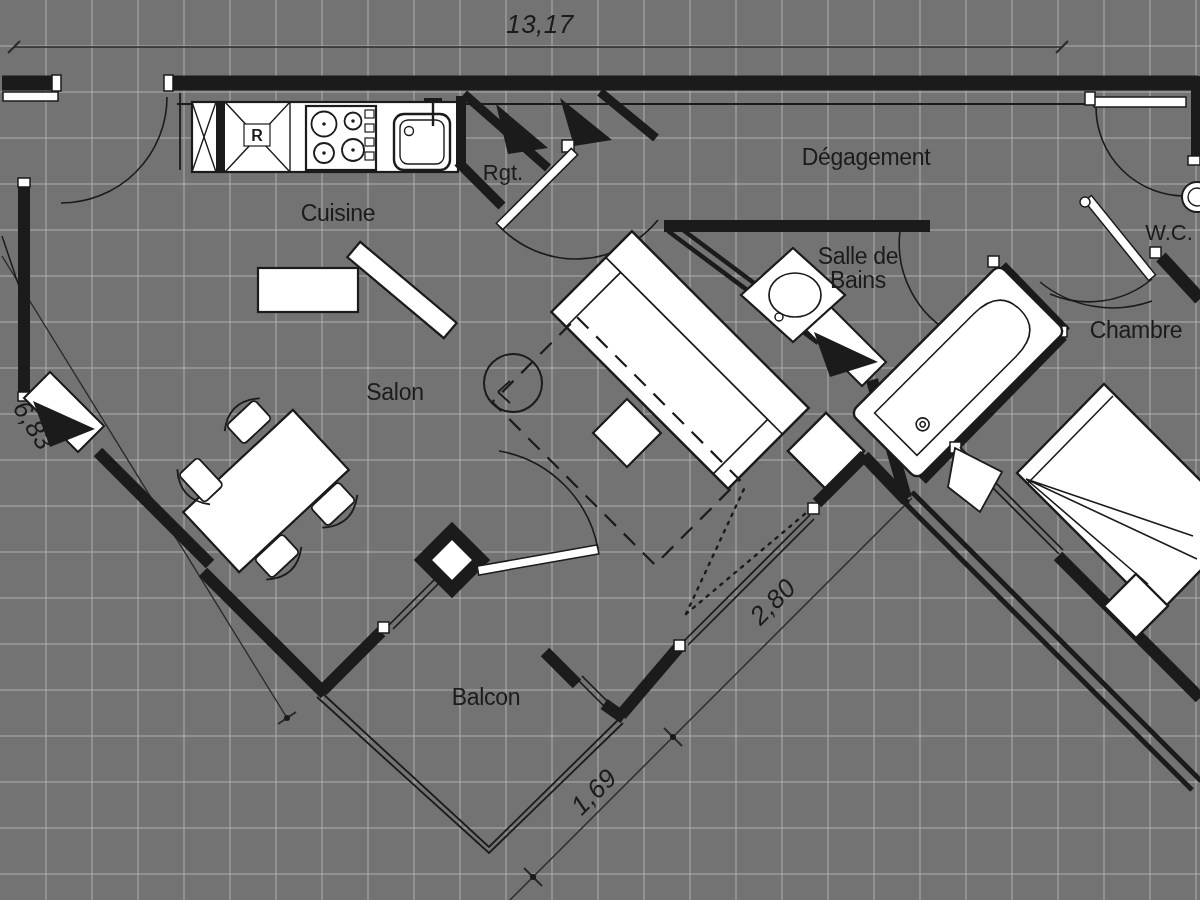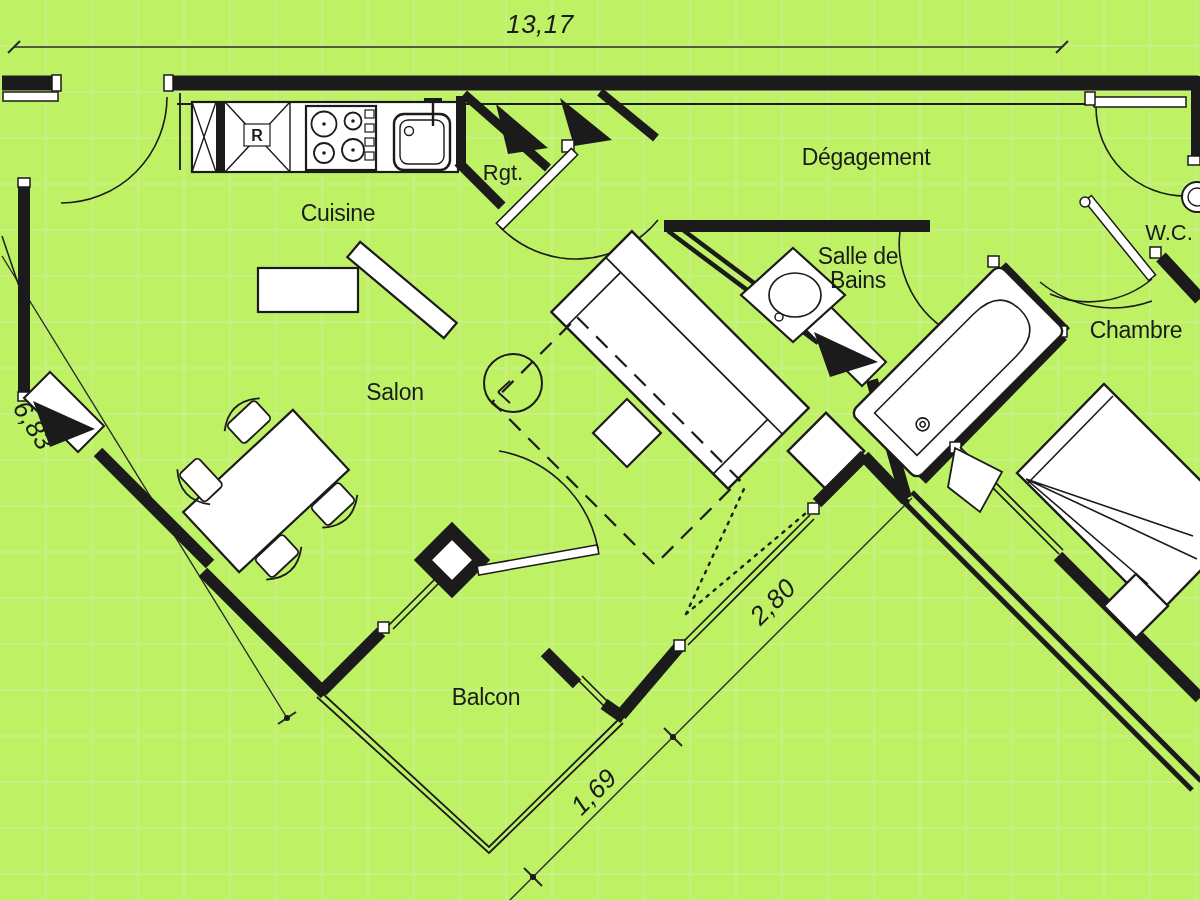--- a/index.html
+++ b/index.html
@@ -12,21 +12,21 @@
   .fridge-label{font-size:16px;font-weight:bold;}
   .w{stroke:#1b1b1b;fill:none;stroke-linecap:butt;}
   .wf{stroke:#1b1b1b;fill:#ffffff;}
   .blk{fill:#1b1b1b;stroke:none;}
   .thin{stroke:#1b1b1b;fill:none;}
   .dim{stroke:#2a2a2a;fill:none;}
 </style>
 </head>
 <body>
 
-<div class="stage" style="background: #bef264;">
+<div class="stage" style="background: #737373;">
 <svg width="1200" height="900" viewBox="0 0 1200 900">
 
   <g id="grid-layer" opacity="0.55">
         <line x1="46" y1="0" x2="46" y2="900" stroke="#e2e6da" stroke-width="1"></line>
         <line x1="92" y1="0" x2="92" y2="900" stroke="#e2e6da" stroke-width="1"></line>
         <line x1="138" y1="0" x2="138" y2="900" stroke="#e2e6da" stroke-width="1"></line>
         <line x1="184" y1="0" x2="184" y2="900" stroke="#e2e6da" stroke-width="1"></line>
         <line x1="230" y1="0" x2="230" y2="900" stroke="#e2e6da" stroke-width="1"></line>
         <line x1="276" y1="0" x2="276" y2="900" stroke="#e2e6da" stroke-width="1"></line>
         <line x1="322" y1="0" x2="322" y2="900" stroke="#e2e6da" stroke-width="1"></line>

